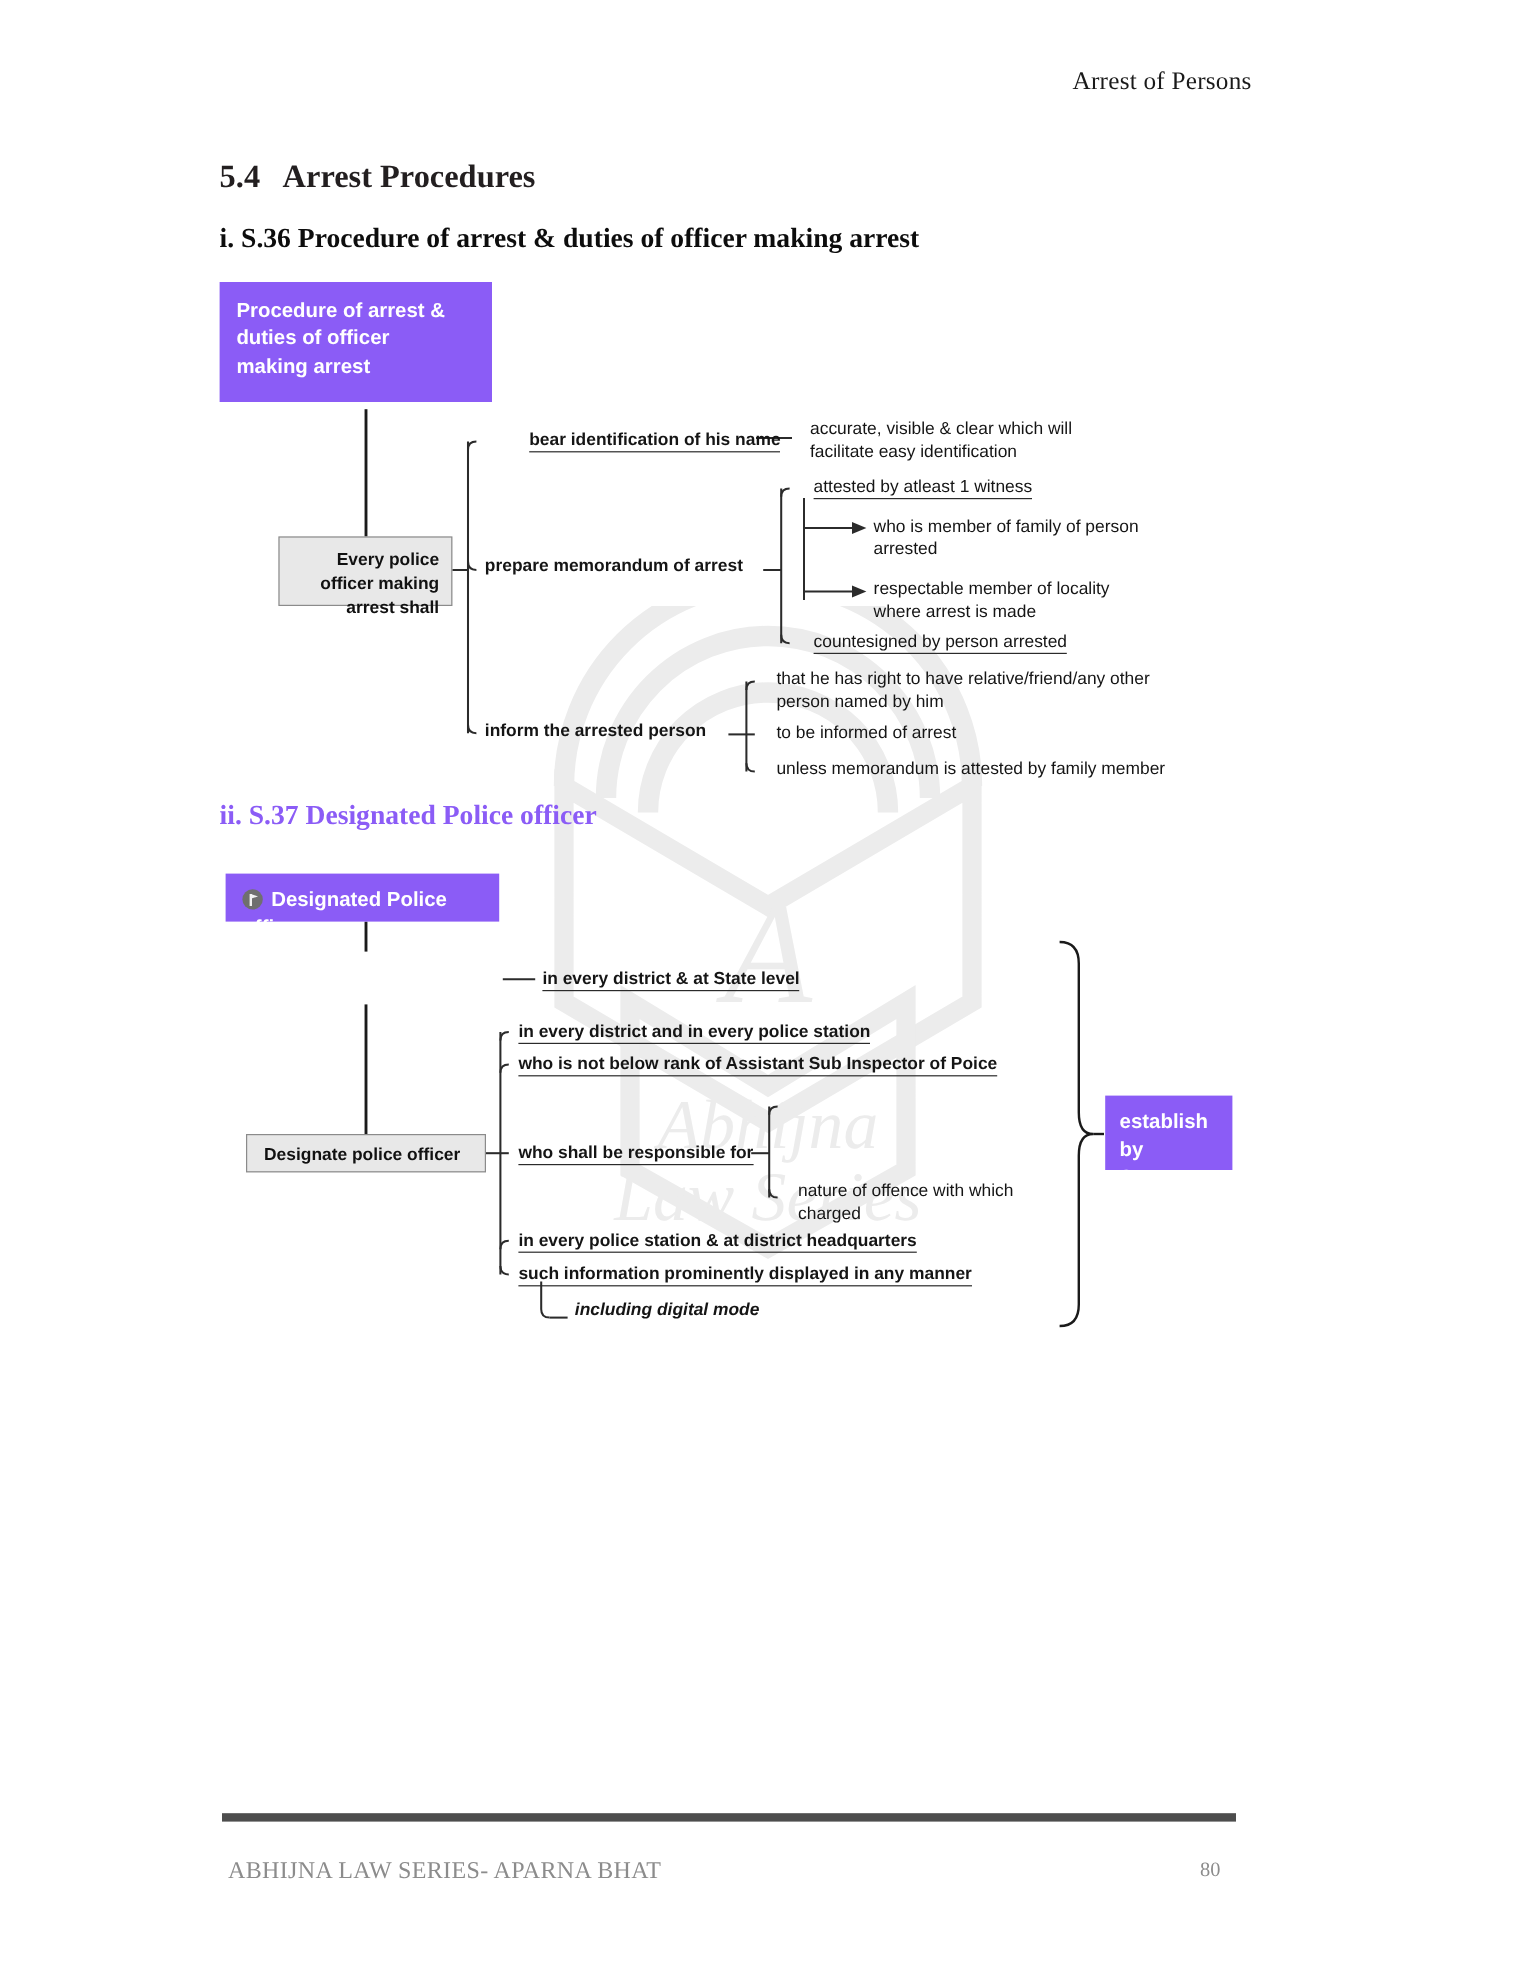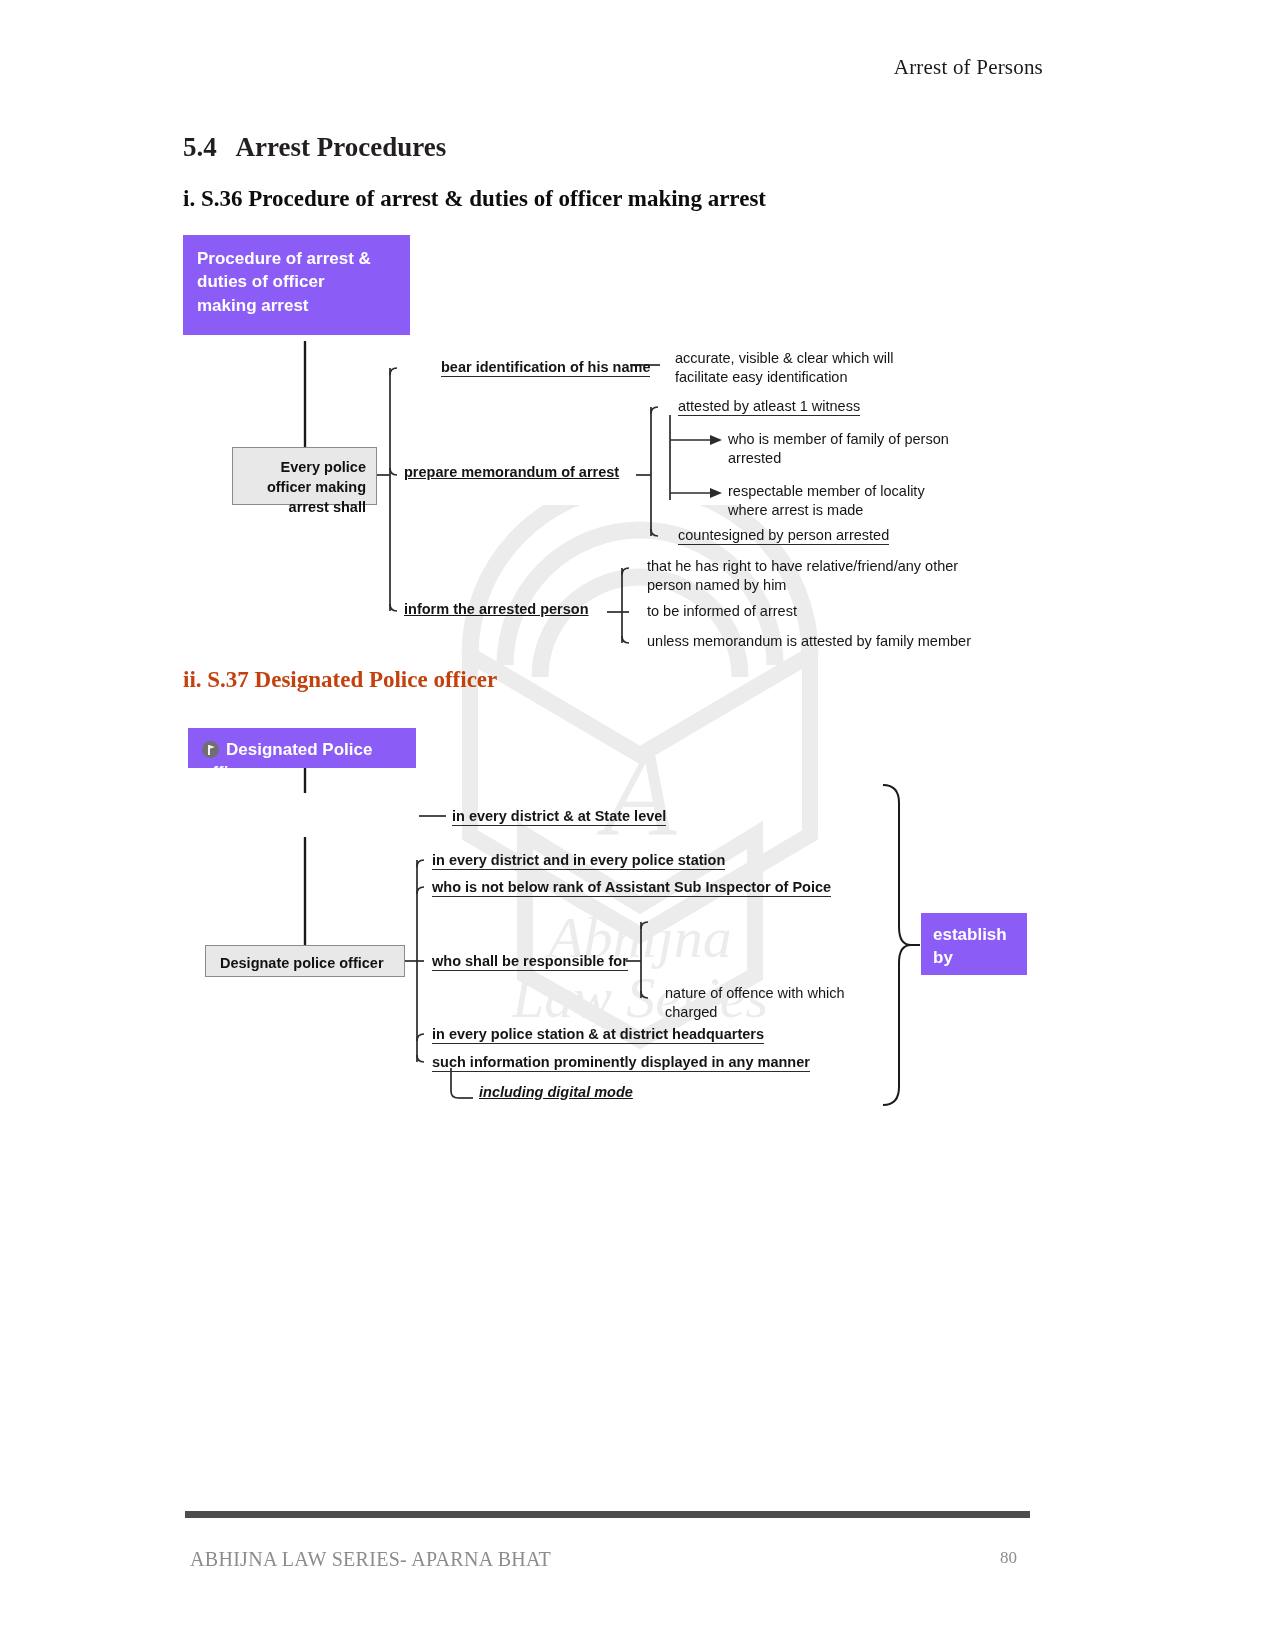--- a/index.html
+++ b/index.html
@@ -37,21 +37,21 @@
     font-size:27px; font-weight:bold; color:#231f20;
     z-index:3; white-space:pre;
   }
   #h-sub-1 {
     position:absolute; left:183px; top:186px;
     font-size:23px; font-weight:bold; color:#0d0d0d;
     z-index:3;
   }
   #h-sub-2 {
     position:absolute; left:183px; top:667px;
-    font-size:23px; font-weight:bold; color:#c2410c;
+    font-size:23px; font-weight:bold; color:#8b5cf6;
     z-index:3;
   }
 
   
   .diagram { position:absolute; z-index:2; }
   .svg-lines { position:absolute; left:0; top:0; overflow:visible; z-index:1; }
 
   .node { position:absolute; box-sizing:border-box; z-index:2; }
 
   .node-dark {
@@ -71,21 +71,21 @@
   .node-grey.light-lead b { font-weight:bold; }
 
   
   .lbl {
     position:absolute;
     font-family:"Liberation Sans", sans-serif;
     color:#151515;
     z-index:2;
     white-space:nowrap;
   }
-  .lbl.b  { font-weight:bold; font-size:14.5px;text-decoration:underline; }
+  .lbl.b  { font-weight:bold; font-size:14.5px; }
   .lbl.bu { font-weight:bold; font-size:14.5px;
             border-bottom:1.6px solid #2b2b2b; padding-bottom:1px; }
   .lbl.n  { font-weight:normal; font-size:14.5px; }
   .lbl.nu { font-weight:normal; font-size:14.5px;
             border-bottom:1.4px solid #2b2b2b; padding-bottom:1px; }
   .lbl.wrap { white-space:normal; line-height:1.30; }
 
   .flag-icon {
     display:inline-block; vertical-align:-3px;
     width:17px; height:17px; border-radius:50%;

